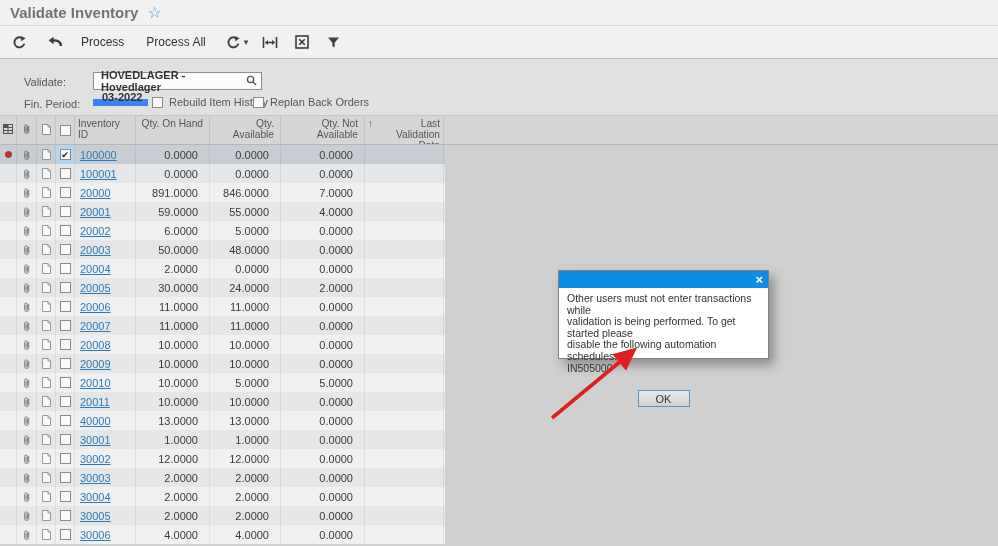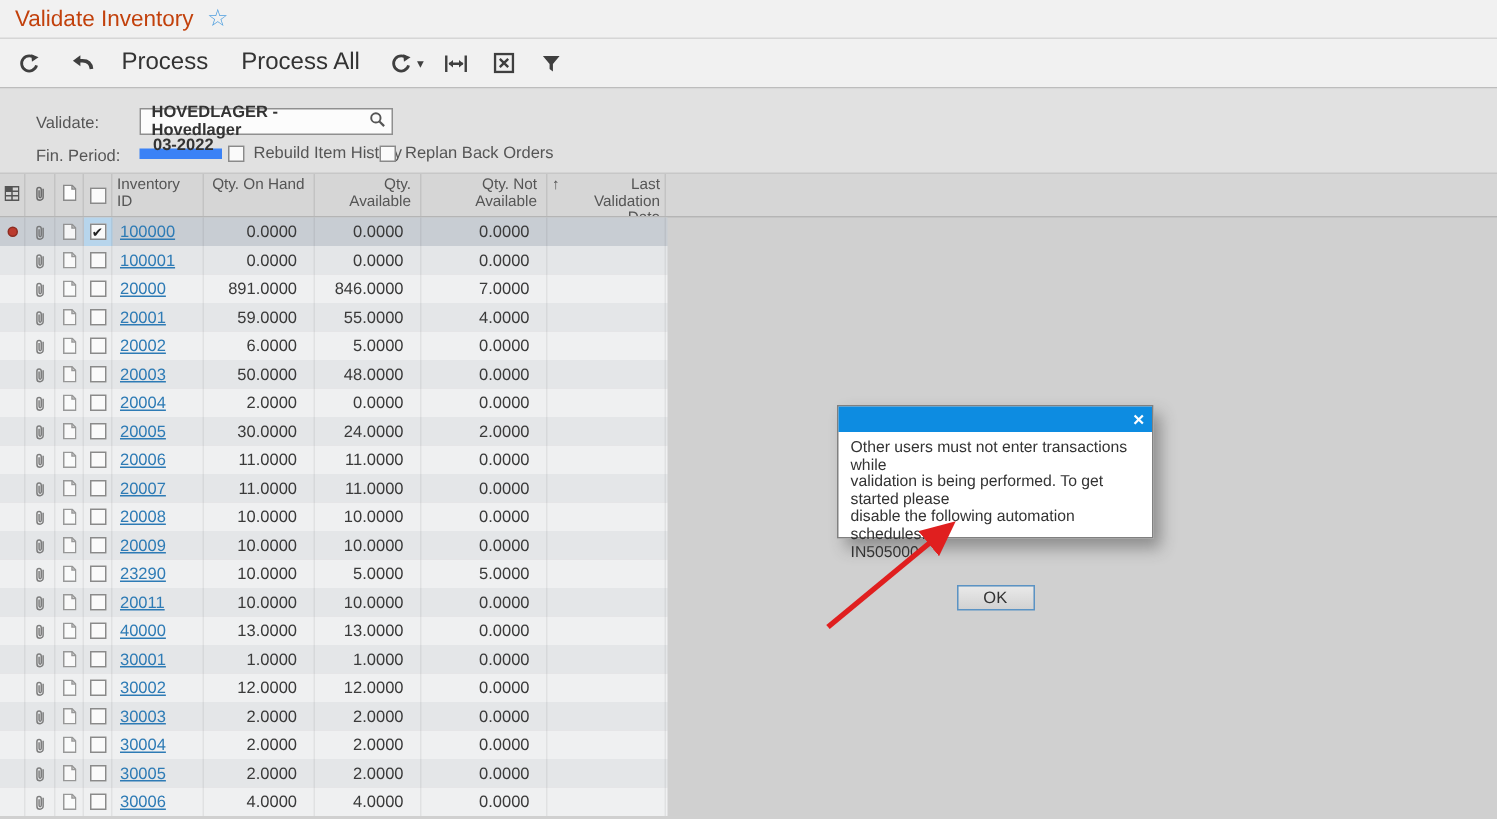--- a/index.html
+++ b/index.html
@@ -5,27 +5,27 @@
   :root{
     --link:#2e7bb5; --accent:#0d8ce1; --arrow:#e01f1f; --status:#bb3b2e;
     --ink:#3a3a3a; --hdr-ink:#555;
   }
   *{box-sizing:border-box; margin:0; padding:0;}
   html,body{width:998px; height:546px; overflow:hidden;}
   body{font-family:"Liberation Sans", sans-serif; background:#d0d0d0; position:relative;}
 
   
   .title-bar{height:26px; background:#f1f1f1; display:flex; align-items:center; padding-left:10px; border-bottom:1px solid #d6d6d6;}
-  .page-title{font-size:15px; color:#c2410c; font-weight:400;}
+  .page-title{font-size:15px; color:#737373; font-weight:700;}
   .fav-star{color:#4f9fdf; font-size:16px; margin-left:9px; line-height:1; cursor:pointer;}
 
   .toolbar{height:33px; background:#f1f1f1; border-bottom:1px solid #bdbdbd; display:flex; align-items:center;}
   .tb-btn{display:flex; align-items:center; justify-content:center; height:24px; cursor:pointer; color:#3f3f3f;}
   .tb-btn svg{display:block;}
-  .tb-text{font-size:16px; color:#333; padding:0 4px;}
+  .tb-text{font-size:12px; color:#333; padding:0 4px;}
   .caret{font-size:9px; color:#3f3f3f; margin-left:3px;}
 
   .filter-area{height:57px; background:#e1e1e1; border-bottom:1px solid #c7c7c7; position:relative; font-size:11px; color:#555;}
   .lbl-warehouse{position:absolute; left:24px; top:17px;}
   .lbl-finperiod{position:absolute; left:24px; top:39px;}
   .warehouse-box{position:absolute; left:93px; top:13px; width:169px; height:18px; background:#fcfcfc; border:1px solid #8f8f8f; display:flex; align-items:center; padding:0 4px 0 7px;}
   .warehouse-box .val{font-weight:bold; color:#333; flex:1; font-size:11px;}
   .search-glyph{width:11px; height:11px;}
   .finperiod-box{position:absolute; left:93px; top:30px; width:55px; height:17px; border-bottom:7px solid #3b82f6; padding-left:9px; font-weight:bold; color:#333; font-size:11px; line-height:16px;}
   .chk{width:11px; height:11px; border:1px solid #8a8a8a; background:#fafafa; display:inline-block; font-size:9px; line-height:10px; text-align:center; color:#222; cursor:pointer;}
@@ -563,21 +563,21 @@
         <svg width="9" height="11" viewBox="0 0 9 11">
             <path d="M0.5 0.5 H6 L8.5 3 V10.5 H0.5 Z" fill="#fdfdfd" stroke="#8a8a8a" stroke-width="1"></path>
             <path d="M6 0.5 V3 H8.5" fill="none" stroke="#8a8a8a" stroke-width="1"></path>
           </svg>
       </span>
     </div>
     <div class="c-check">
         <span class="chk checkbox"></span>
       </div>
     <div class="c-id">
-        <span class="id-link">23290</span>
+        <span class="id-link">20010</span>
       </div>
     <div class="c-qoh">10.0000</div>
     <div class="c-qa">5.0000</div>
     <div class="c-qna">5.0000</div>
     <div class="c-lvd"></div>
   </div>
 
   <div class="grid-row even">
     <div class="c-status"></div>
     <div class="c-clip">

